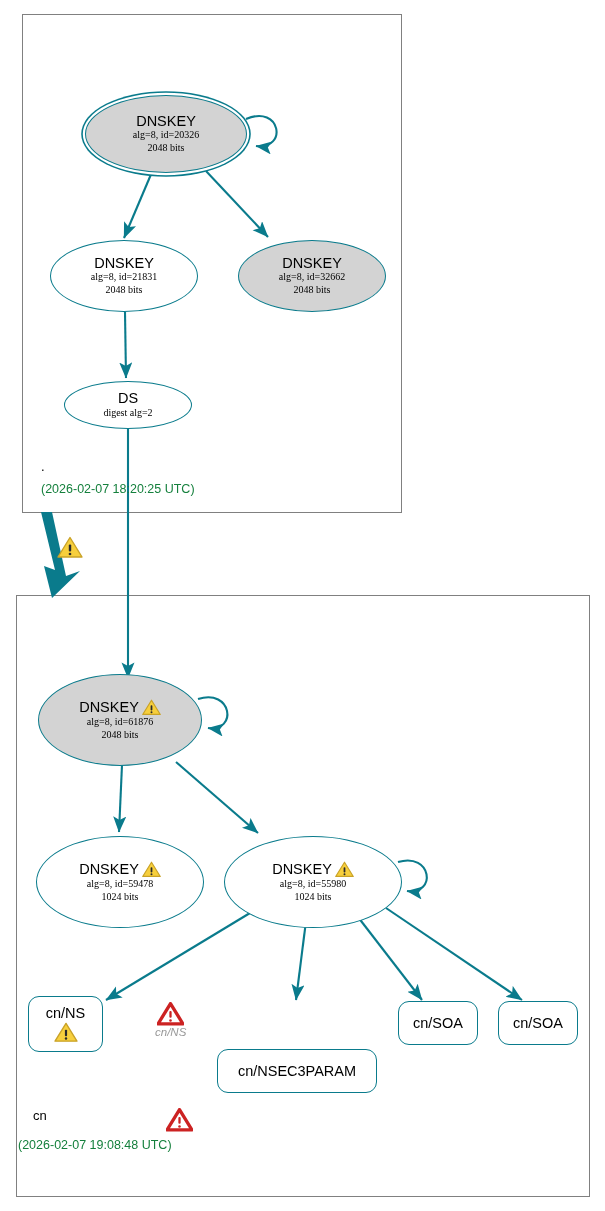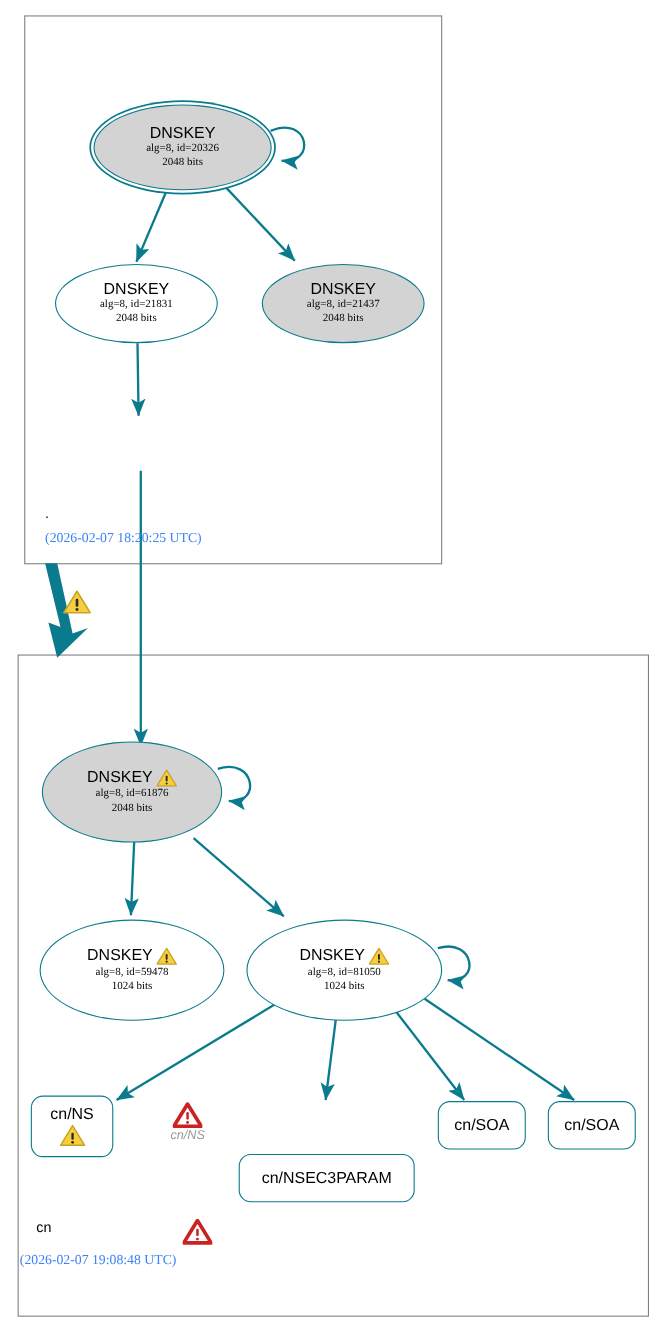--- a/index.html
+++ b/index.html
@@ -7,22 +7,22 @@
        font-family:"Liberation Sans",sans-serif;}
 
   #canvas{position:absolute;left:0;top:0;width:499px;height:1211px;}
 
   
   .zone{position:absolute;border:1px solid #808080;background:transparent;}
   #zone-root{left:22px;top:14px;width:378px;height:497px;}
   #zone-cn{left:16px;top:595px;width:572px;height:600px;}
 
   .zone-label{position:absolute;font-size:13px;color:#000;white-space:nowrap;}
-  .zone-time{position:absolute;font-size:12.5px;color:#3b82f6;white-space:nowrap;
-             font-family:Liberation Serif, serif;}
+  .zone-time{position:absolute;font-size:12.5px;color:#15803d;white-space:nowrap;
+             font-family:Liberation Sans, sans-serif;}
 
   
   svg.layer{position:absolute;left:0;top:0;width:605px;height:1211px;
             overflow:visible;pointer-events:none;}
 
   
   .node-ell{position:absolute;display:flex;flex-direction:column;
             align-items:center;justify-content:center;text-align:center;
             box-sizing:border-box;border:1.6px solid #0a7b8c;border-radius:50%;
             background:#ffffff;}
@@ -105,24 +105,28 @@
   </div>
 
   <div class="node-ell" id="n-root-zsk-21831" style="left:50px;top:240px;width:148px;height:72px;">
     <div class="n-title">DNSKEY</div>
     <div class="n-sub">alg=8, id=21831</div>
     <div class="n-sub">2048 bits</div>
   </div>
 
   <div class="node-ell filled" id="n-root-zsk-38696" style="left:238px;top:240px;width:148px;height:72px;">
     <div class="n-title">DNSKEY</div>
-    <div class="n-sub">alg=8, id=21437</div>
-    <div class="n-sub">2048 bits</div>
-  </div>
-
+    <div class="n-sub">alg=8, id=32662</div>
+    <div class="n-sub">2048 bits</div>
+  </div>
+
+  <div class="node-ell" id="n-root-ds" style="left:64px;top:381px;width:128px;height:48px;">
+    <div class="n-title">DS</div>
+    <div class="n-sub">digest alg=2</div>
+  </div>
 
   <div class="zone-label" style="left:41px;top:459px;">.</div>
   <div class="zone-time" style="left:41px;top:482px;">(2026-02-07 18:20:25 UTC)</div>
 
   <div class="free-icon" style="left:57px;top:536px;">
     <span class="ico">
       <svg width="26" height="23" viewBox="0 0 26 23">
         <path d="M13 1.5 L25 21 L1 21 Z" fill="#f7cf3d" stroke="#c9a227" stroke-width="1.4" stroke-linejoin="round"></path>
         <rect x="11.8" y="8.4" width="2.4" height="7.2" rx="1" fill="#2b2b2b"></rect>
         <circle cx="13" cy="18" r="1.35" fill="#2b2b2b"></circle>
@@ -164,21 +168,21 @@
     <div class="n-title">
       <span>DNSKEY</span>
       <span class="ico">
         <svg width="19" height="17" viewBox="0 0 26 23">
           <path d="M13 1.5 L25 21 L1 21 Z" fill="#f7cf3d" stroke="#c9a227" stroke-width="1.6" stroke-linejoin="round"></path>
           <rect x="11.8" y="8.4" width="2.4" height="7.2" rx="1" fill="#2b2b2b"></rect>
           <circle cx="13" cy="18" r="1.35" fill="#2b2b2b"></circle>
         </svg>
       </span>
     </div>
-    <div class="n-sub">alg=8, id=81050</div>
+    <div class="n-sub">alg=8, id=55980</div>
     <div class="n-sub">1024 bits</div>
   </div>
 
   <div class="node-rect" id="rr-ns" style="left:28px;top:996px;width:75px;height:56px;">
     <span>cn/NS</span>
     <span class="ico">
       <svg width="24" height="21" viewBox="0 0 26 23">
         <path d="M13 1.5 L25 21 L1 21 Z" fill="#f7cf3d" stroke="#c9a227" stroke-width="1.5" stroke-linejoin="round"></path>
         <rect x="11.8" y="8.4" width="2.4" height="7.2" rx="1" fill="#2b2b2b"></rect>
         <circle cx="13" cy="18" r="1.35" fill="#2b2b2b"></circle>

